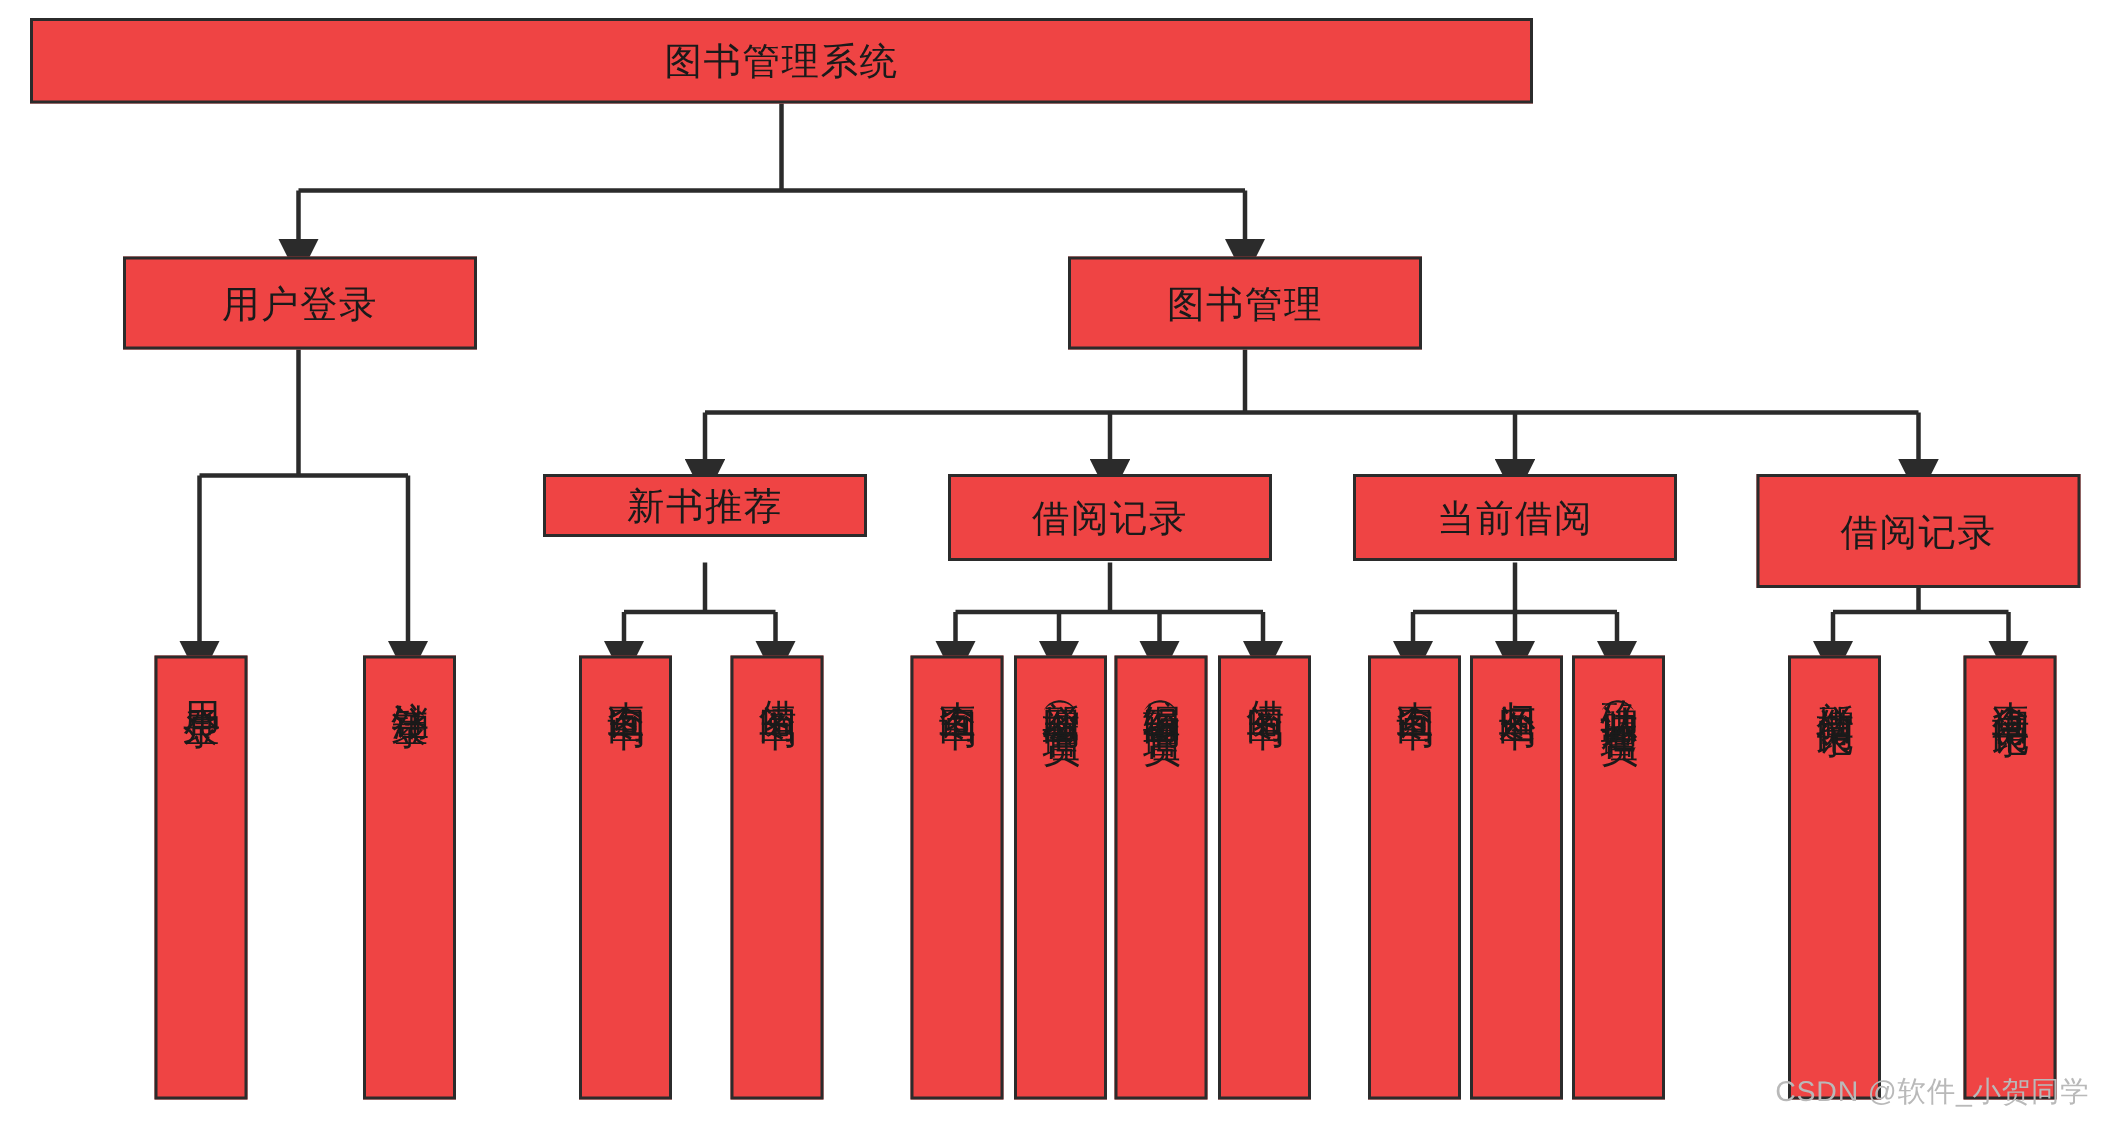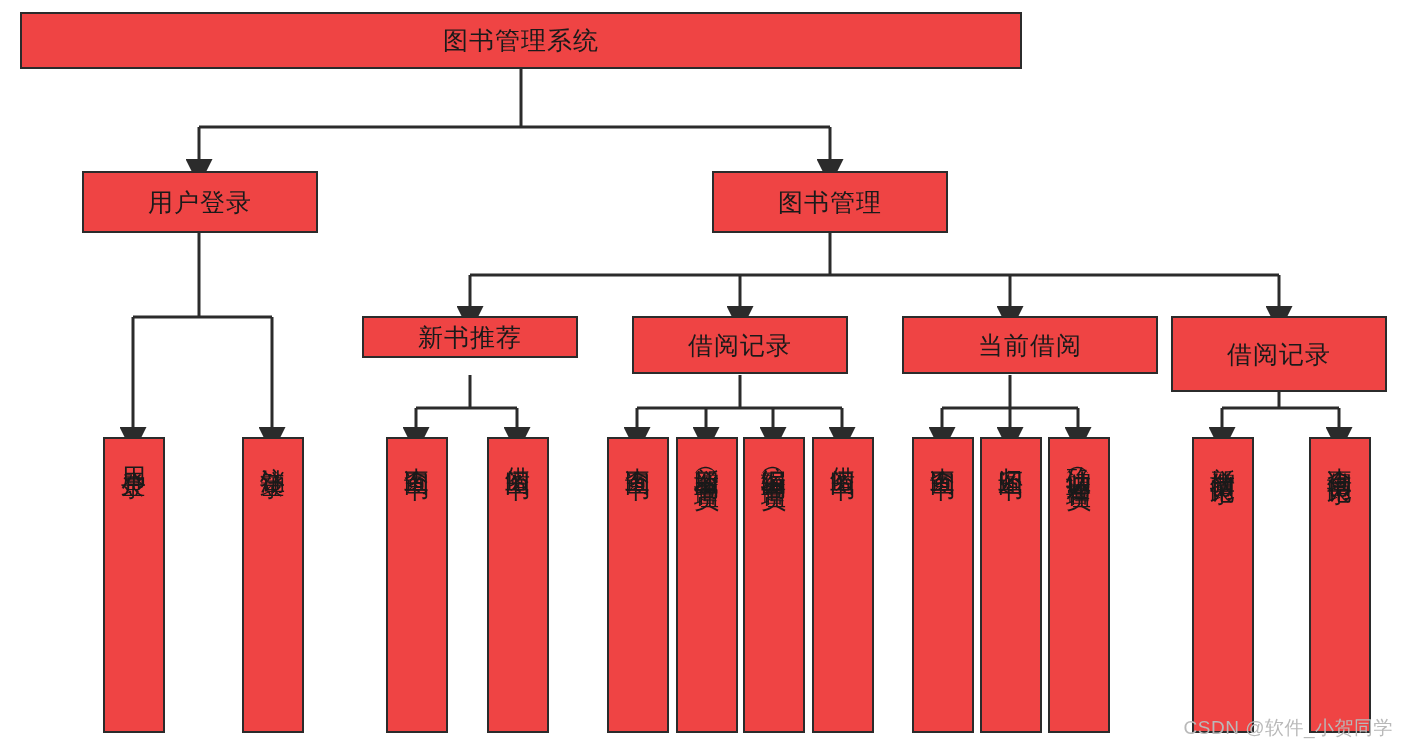--- a/index.html
+++ b/index.html
@@ -134,21 +134,21 @@
   </div>
 
   <div class="node horiz" style="left:362px; top:316px; width:216px; height:42px;text-align:right;">
     <span class="hlabel">新书推荐</span>
   </div>
 
   <div class="node horiz" style="left:632px; top:316px; width:216px; height:58px;">
     <span class="hlabel">借阅记录</span>
   </div>
 
-  <div class="node horiz" style="left:902px; top:316px; width:256px; height:58px;">
+  <div class="node horiz" style="left:902px; top:316px; width:216px; height:58px;">
     <span class="hlabel">当前借阅</span>
   </div>
 
   <div class="node horiz" style="left:1171px; top:316px; width:216px; height:76px;">
     <span class="hlabel">借阅记录</span>
   </div>
 
   <div class="node vert" style="left:103px; top:437px; width:62px; height:296px;">
     <span class="vlabel">用户登录</span>
   </div>

